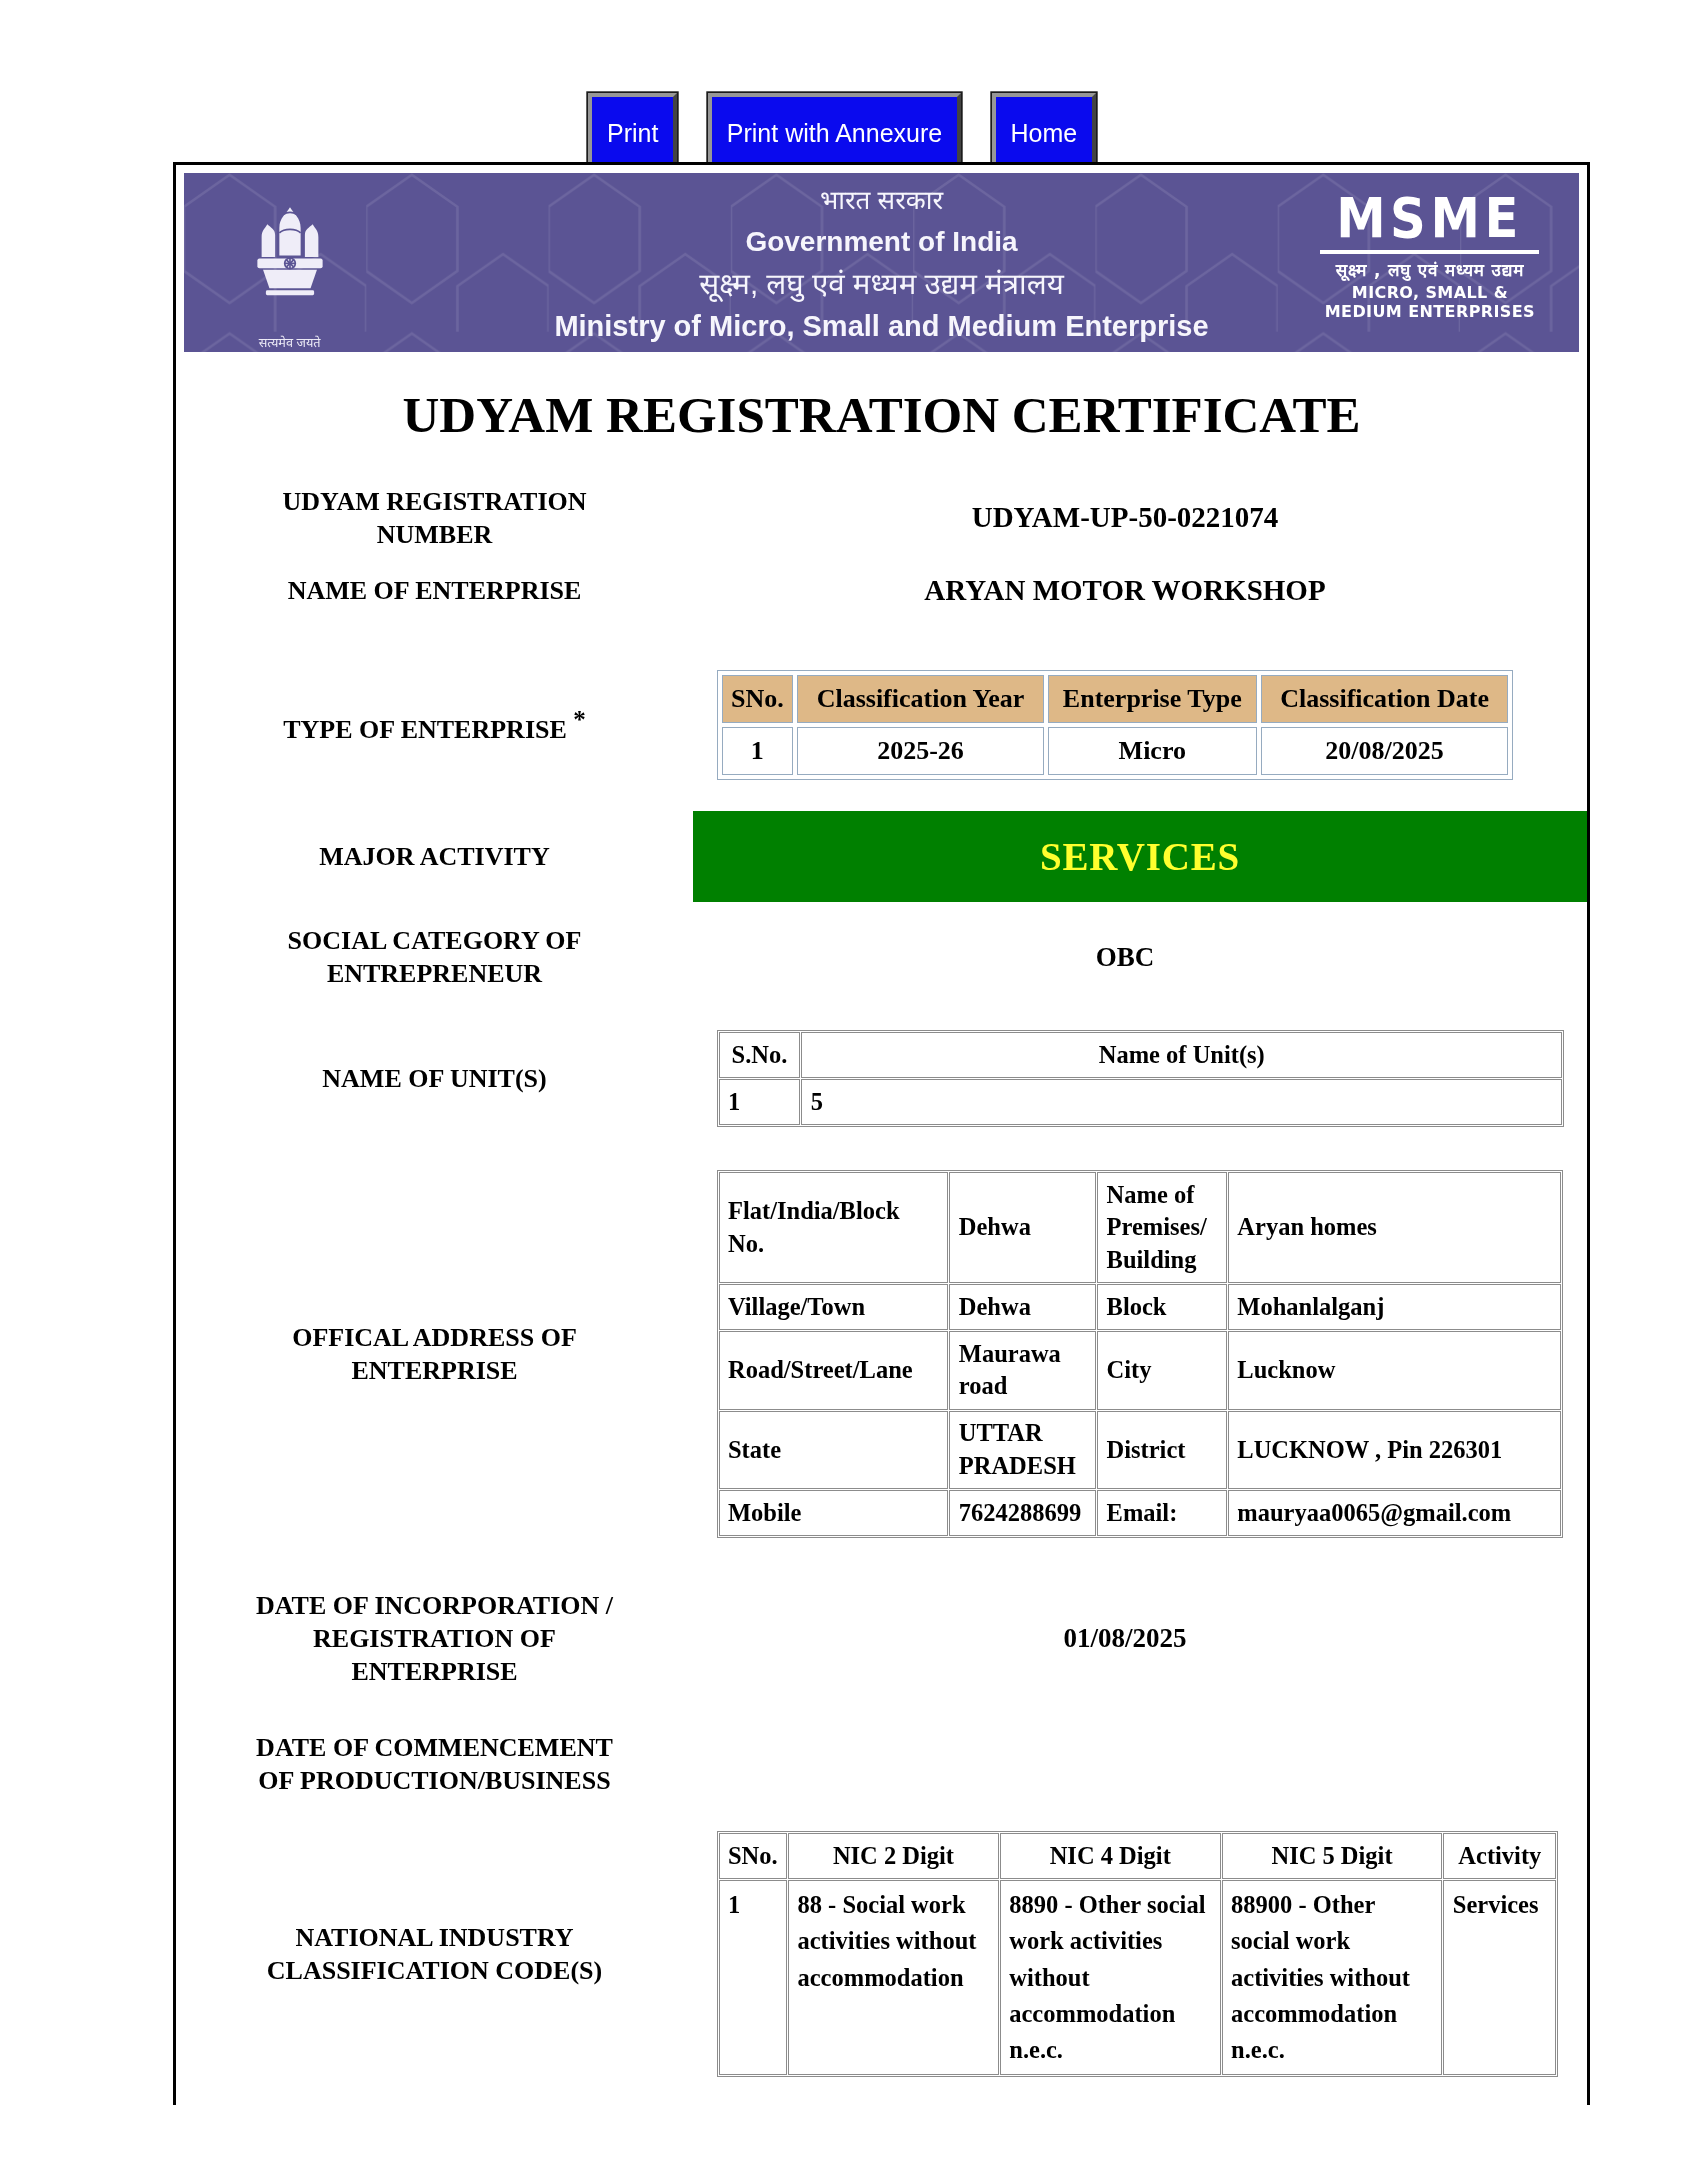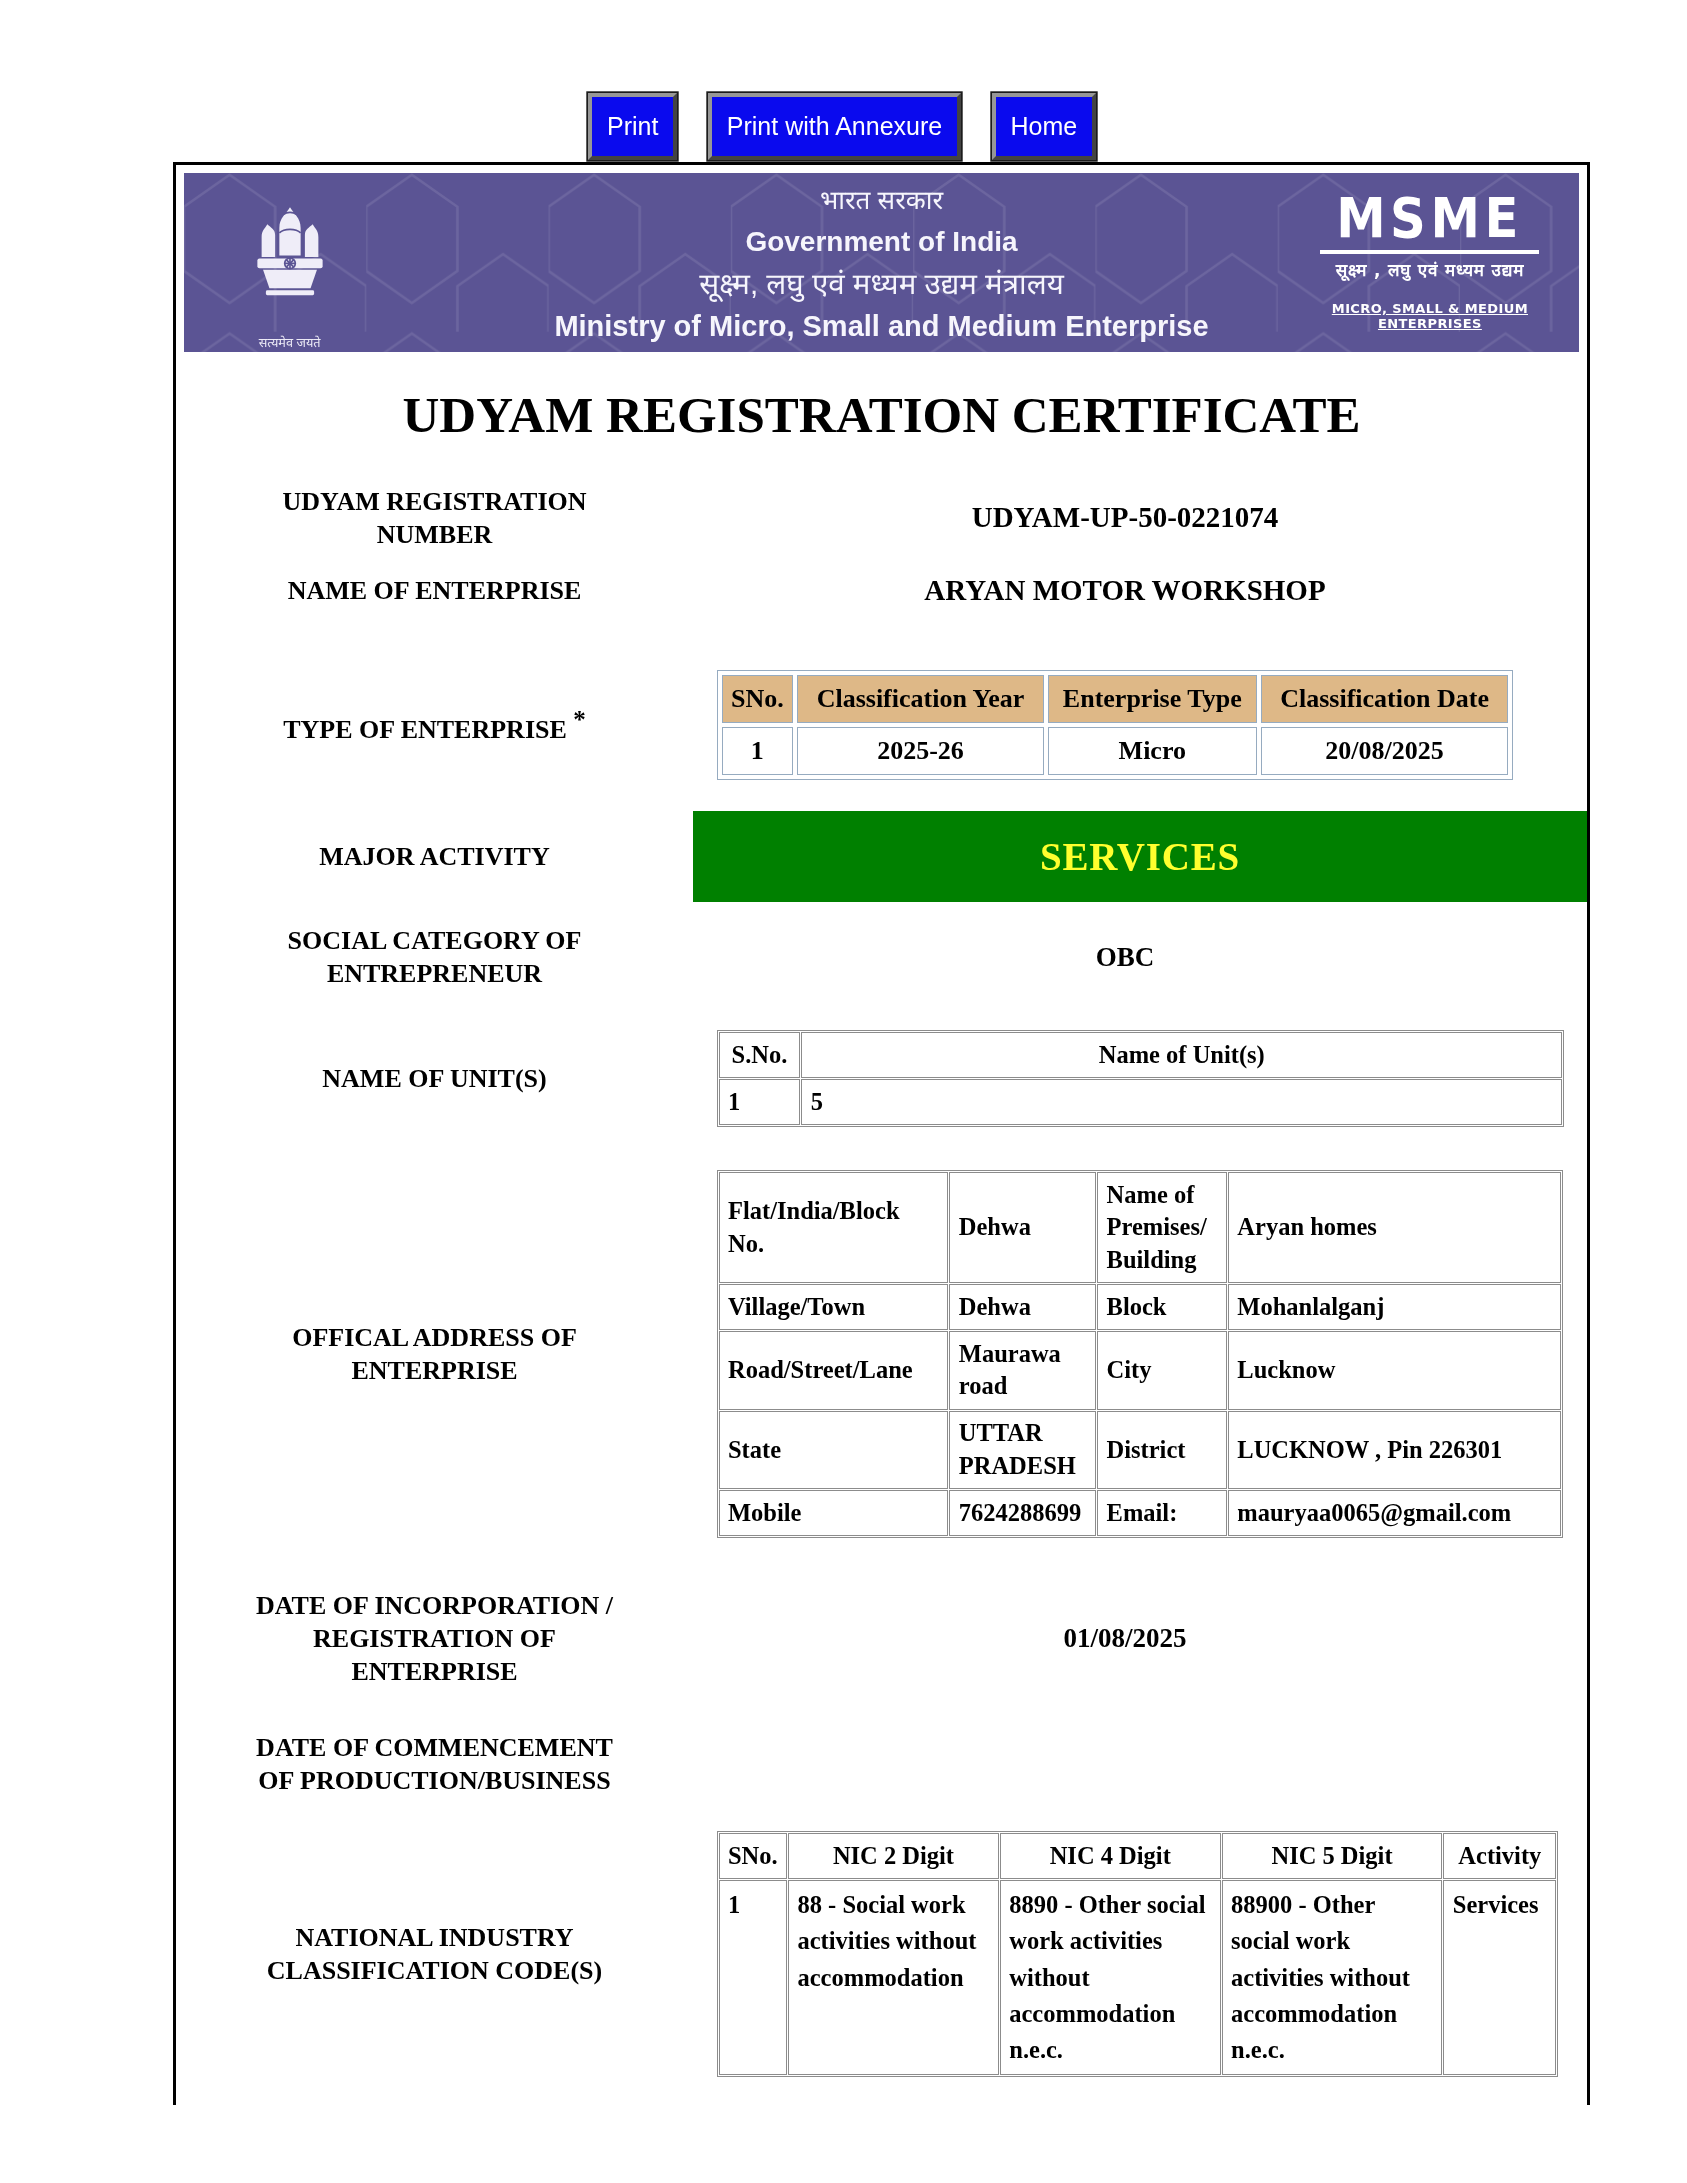--- a/index.html
+++ b/index.html
@@ -2,21 +2,21 @@
 <html style="font-size:13.5px"><head>
 <meta charset="utf-8">
 <style>
   html,body{margin:0;padding:0;background:#fff;}
   .page{position:relative;width:1687px;height:2183px;background:#fff;overflow:hidden;
         font-family:"Liberation Serif","DejaVu Serif",serif;color:#000;}
   
   .toolbar{position:absolute;top:93px;left:588px;white-space:nowrap;}
   .btn{display:inline-block;margin-right:27px;background:#0a0aee;color:#fff;
        font-family:"Liberation Sans","DejaVu Sans",sans-serif;font-size:25px;
-       padding:15px 15px;border:4.2px outset #979797;box-shadow:0 0 0 1.7px #1c1c1c;
+       padding:22px 15px;border:4.2px outset #979797;box-shadow:0 0 0 1.7px #1c1c1c;
        cursor:pointer;vertical-align:top;}
   
   .certificate{position:absolute;top:162px;left:173px;width:1417px;height:1943px;
                box-sizing:border-box;border:3.4px solid #000;border-bottom:none;background:#fff;}
   
   .gov-banner{position:relative;margin:7.6px;height:179px;background:#5b5494;overflow:hidden;}
   .hex-bg{position:absolute;inset:0;width:100%;height:100%;}
   .emblem{position:absolute;left:62px;top:26px;width:88px;text-align:center;}
   .emblem svg{width:78px;height:133px;display:block;margin:0 auto;}
   .emblem-motto{color:#eceaf6;font-size:12.7px;margin-top:1.7px;font-family:"Liberation Sans","DejaVu Sans",sans-serif;}
@@ -24,21 +24,21 @@
               font-family:"Liberation Sans","DejaVu Sans",sans-serif;line-height:42px;}
   .gov-hi{font-size:26px;}
   .gov-en{font-size:28px;font-weight:bold;}
   .ministry-hi{font-size:29.5px;}
   .ministry-en{font-size:29px;font-weight:bold;}
   .msme-logo{position:absolute;right:35px;top:18.6px;width:229px;text-align:center;color:#fff;
              font-family:"DejaVu Sans","Liberation Sans",sans-serif;}
   .msme-word{font-size:46px;font-weight:900;letter-spacing:4.2px;transform:scale(1.08,1.18);transform-origin:center;}
   .msme-rule{height:3.4px;background:#fff;margin:5px 5px 4.2px 5px;}
   .msme-hi{font-size:17px;font-weight:bold;letter-spacing:0.8px;}
-  .msme-en{font-size:13px;font-weight:bold;margin-top:20px;letter-spacing:0.4px;text-decoration:underline;}
+  .msme-en{font-size:16px;font-weight:bold;margin-top:2px;letter-spacing:0.4px;}
   
   .cert-title{margin-top:37px;text-align:center;font-size:51px;font-weight:bold;line-height:52px;}
   
   .row{display:grid;grid-template-columns:517px 1fr;align-items:center;}
   .flabel{font-weight:bold;font-size:26px;line-height:1.27;text-align:center;max-width:371px;
           justify-self:center;}
   .flabel sup{font-size:25px;}
   .fvalue{font-weight:bold;font-size:29px;text-align:center;padding-right:30px;}
   .fvalue.small{font-size:27px;}
   .mt52{margin-top:44px;} .mt28{margin-top:23.6px;} .mt75{margin-top:63px;} .mt37{margin-top:31px;}

